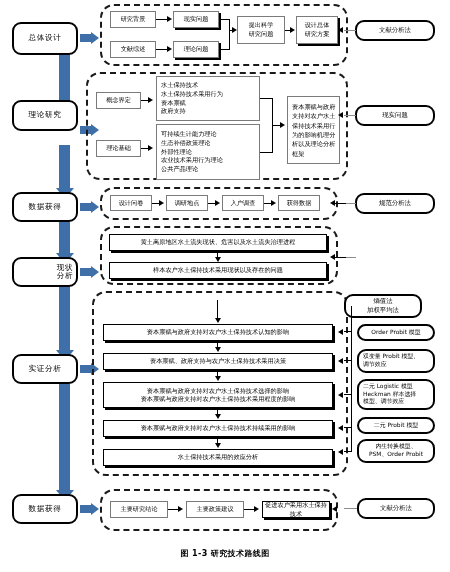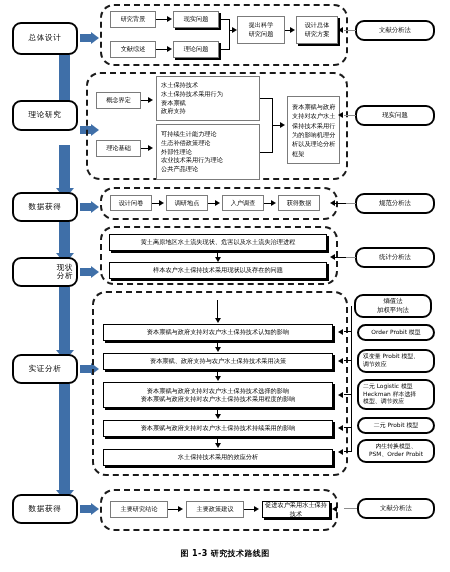--- a/index.html
+++ b/index.html
@@ -234,23 +234,20 @@
 
   <div class="abs box thick shadow" style="left:109px;top:234px;width:218px;height:17px;">
     <span>黄土高原地区水土流失现状、危害以及水土流失治理进程</span>
   </div>
   <div class="abs box thick shadow" style="left:109px;top:262px;width:218px;height:17px;">
     <span>样本农户水土保持技术采用现状以及存在的问题</span>
   </div>
   <div class="abs ln" style="left:217px;top:251px;width:1.3px;height:7px;"></div>
   <div class="abs ah-d" style="left:214.5px;top:257px;"></div>
 
-  <div class="abs method" style="left:355px;top:247px;width:80px;height:21px;">
-    <span>统计分析法</span>
-  </div>
   <div class="abs tick" style="left:344px;top:257px;width:12px;"></div>
   <div class="abs ah-l" style="left:330px;top:254.4px;"></div>
   <div class="abs ln" style="left:334px;top:256.6px;width:12px;height:1.3px;"></div>
 
   <div class="abs grp" style="left:92px;top:291px;width:256px;height:185px;"></div>
 
   <div class="abs ln" style="left:217px;top:300px;width:1.3px;height:20px;"></div>
   <div class="abs ah-d" style="left:214.5px;top:318px;"></div>
 
   <div class="abs box thick shadow" style="left:103px;top:324px;width:230px;height:17px;">
@@ -272,21 +269,21 @@
 
   <div class="abs ln" style="left:217px;top:341px;width:1.3px;height:7px;"></div>
   <div class="abs ah-d" style="left:214.5px;top:347px;"></div>
   <div class="abs ln" style="left:217px;top:370px;width:1.3px;height:7px;"></div>
   <div class="abs ah-d" style="left:214.5px;top:376px;"></div>
   <div class="abs ln" style="left:217px;top:408px;width:1.3px;height:7px;"></div>
   <div class="abs ah-d" style="left:214.5px;top:414px;"></div>
   <div class="abs ln" style="left:217px;top:437px;width:1.3px;height:7px;"></div>
   <div class="abs ah-d" style="left:214.5px;top:443px;"></div>
 
-  <div class="abs method" style="left:354px;top:294px;width:78px;height:24px;white-space:pre-line;">
+  <div class="abs method" style="left:344px;top:294px;width:78px;height:24px;white-space:pre-line;">
     <span>熵值法
 加权平均法</span>
   </div>
   <div class="abs method sm" style="left:357px;top:324px;width:78px;height:17px;">
     <span>Order Probit 模型</span>
   </div>
   <div class="abs method sm" style="left:357px;top:349px;width:78px;height:24px;white-space:pre-line;text-align:left;justify-content:flex-start;padding-left:4px;">
     <span>双变量 Probit 模型、
 调节效应</span>
   </div>

